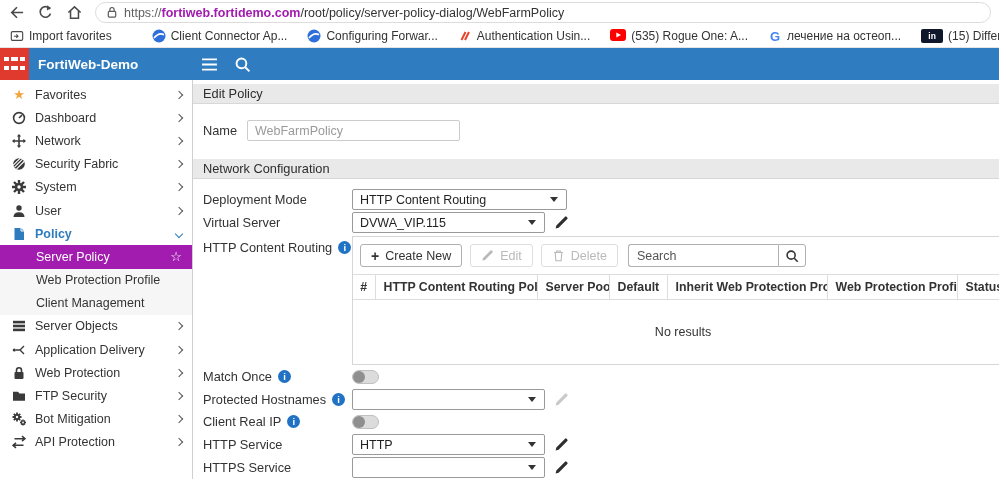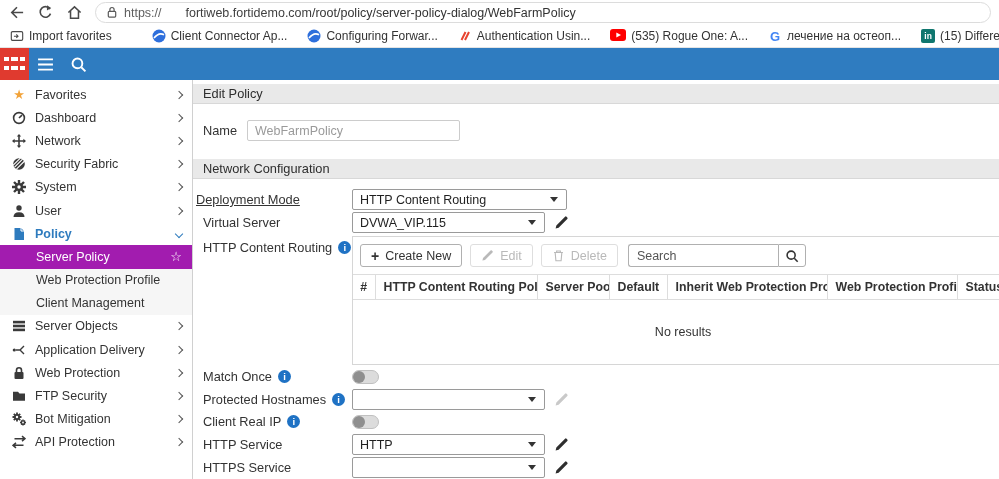--- a/index.html
+++ b/index.html
@@ -5,29 +5,29 @@
   * { margin:0; padding:0; box-sizing:border-box; }
   html,body { width:999px; height:479px; overflow:hidden; background:#fff;
               font-family:"Liberation Sans", sans-serif; }
   .page { width:999px; height:479px; display:flex; flex-direction:column; }
 
   
   .browser-nav { height:25px; display:flex; align-items:center; padding:0 8px; gap:12px; background:#fff; }
   .nav-ic { width:17px; height:17px; flex:none; cursor:pointer; }
   .url-bar { flex:1; height:21px; border:1px solid #dcdcdc; border-radius:11px;
              display:flex; align-items:center; padding:0 10px; gap:6px; font-size:12.5px; background:#fff; }
-  .url-prefix { color:#5f5f5f; } .url-domain { color:#404040; font-weight:normal;margin-left:24px; } .url-path { color:#333; }
+  .url-prefix { color:#5f5f5f; } .url-domain { color:#a21caf; font-weight:bold; } .url-path { color:#333; }
 
   .fav-bar { height:23px; display:flex; align-items:center; padding:0 10px; gap:20px;
              font-size:12px; color:#333; border-bottom:1px solid #e4e4e4; background:#fff; }
   .fav-item { display:flex; gap:5px; white-space:nowrap; cursor:pointer; }
   .fav-sep { width:1px; height:14px; background:#ccc; }
   .fv { width:14px; height:14px; flex:none; display:inline-flex; align-items:center; justify-content:center; }
   .fv-g { color:#4285f4; font-weight:bold; font-size:13px; width:14px; text-align:center; }
-  .fv-in { width:14px; height:14px; background:#0f766e; color:#fff; font-weight:bold;
+  .fv-in { width:22px; height:14px; background:#0f172a; color:#fff; font-weight:bold;
            font-size:8.5px; border-radius:2px; display:inline-flex; align-items:center; justify-content:center; }
 
   
   .app-header { height:32px; background:#2f7cc0; display:flex; align-items:stretch; flex:none; }
   .logo { width:29px; background:#e03a2f; position:relative; flex:none; }
   .logo i { position:absolute; background:#fff; height:4px; }
   .app-title { color:#fff; font-weight:bold; font-size:13.5px; display:flex; align-items:center;
                padding-left:9px; width:164px; }
   .hdr-ic { width:17px; height:17px; margin:auto 0; cursor:pointer; }
   .hdr-ic.menu { margin-left:8px; } .hdr-ic.search { margin-left:16px; }
@@ -167,20 +167,21 @@
 
   <div class="app-header">
     <div class="logo">
       <i style="left:4px;top:9px;width:5px;"></i>
         <i style="left:11px;top:9px;width:7px;"></i>
         <i style="left:20px;top:9px;width:5px;"></i>
       <i style="left:4px;top:18px;width:5px;"></i>
         <i style="left:11px;top:18px;width:7px;"></i>
         <i style="left:20px;top:18px;width:5px;"></i>
     </div>
+    <div class="app-title">FortiWeb-Demo</div>
     <svg class="hdr-ic menu" viewBox="0 0 16 14">
         <path d="M1 2.2 H15 M1 7 H15 M1 11.8 H15" stroke="#fff" stroke-width="1.8"></path>
       </svg>
     <svg class="hdr-ic search" viewBox="0 0 16 16">
         <circle cx="7" cy="7" r="4.6" fill="none" stroke="#fff" stroke-width="1.8"></circle>
         <line x1="10.6" y1="10.6" x2="14.5" y2="14.5" stroke="#fff" stroke-width="1.8"></line>
       </svg>
   </div>
 
   <div class="layout">
@@ -304,21 +305,21 @@
     </div>
 
     <div class="main">
       <div class="gray-bar" style="top:4px;">Edit Policy</div>
 
       <div class="flabel" style="left:10px;top:40px;">Name</div>
       <input class="tinput" style="left: 54px; top: 40px; width: 213px;" readonly="" value="WebFarmPolicy">
 
       <div class="gray-bar" style="top:79px;">Network Configuration</div>
 
-      <div class="flabel" style="left:3px;top:109px;text-decoration:underline;">Deployment Mode</div>
+      <div class="flabel" style="left:10px;top:109px;">Deployment Mode</div>
       <div class="select" style="left:159px;top:109px;width:215px;">
         <span>HTTP Content Routing</span>
         <span class="caret"></span>
       </div>
 
       <div class="flabel" style="left:10px;top:132px;">Virtual Server</div>
       <div class="select" style="left:159px;top:132px;width:193px;">
         <span>DVWA_VIP.115</span>
         <span class="caret"></span>
       </div>

